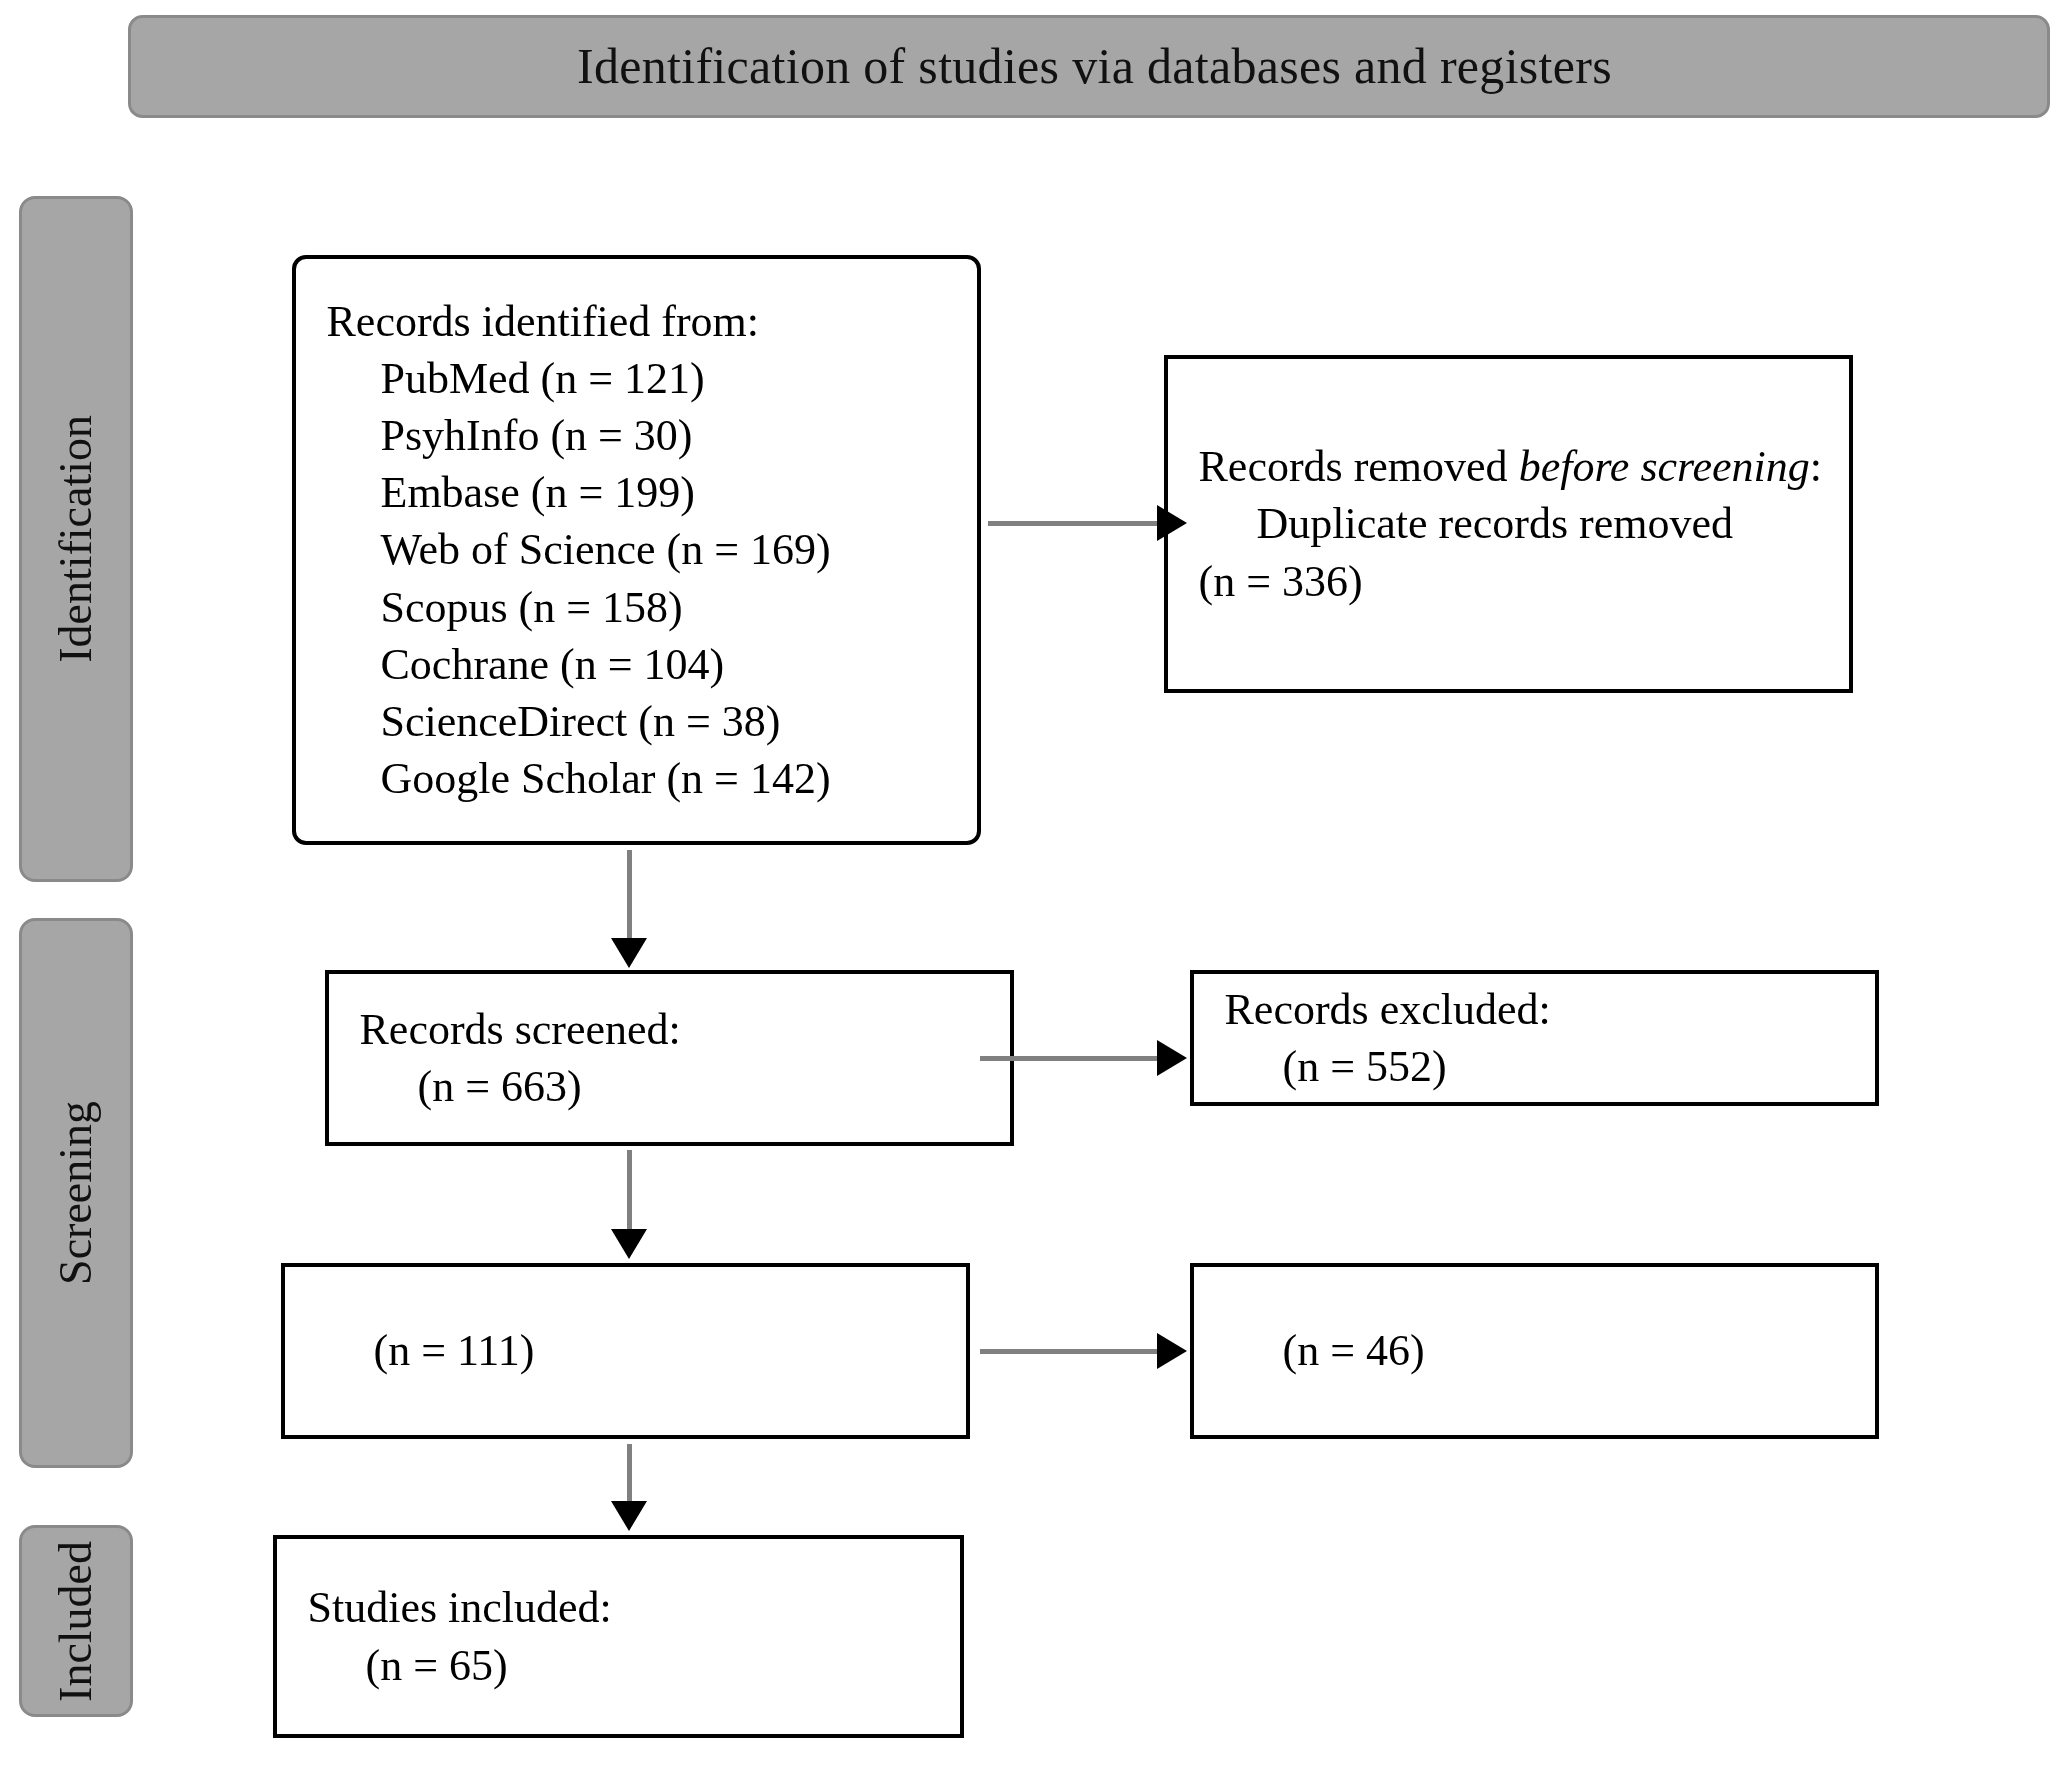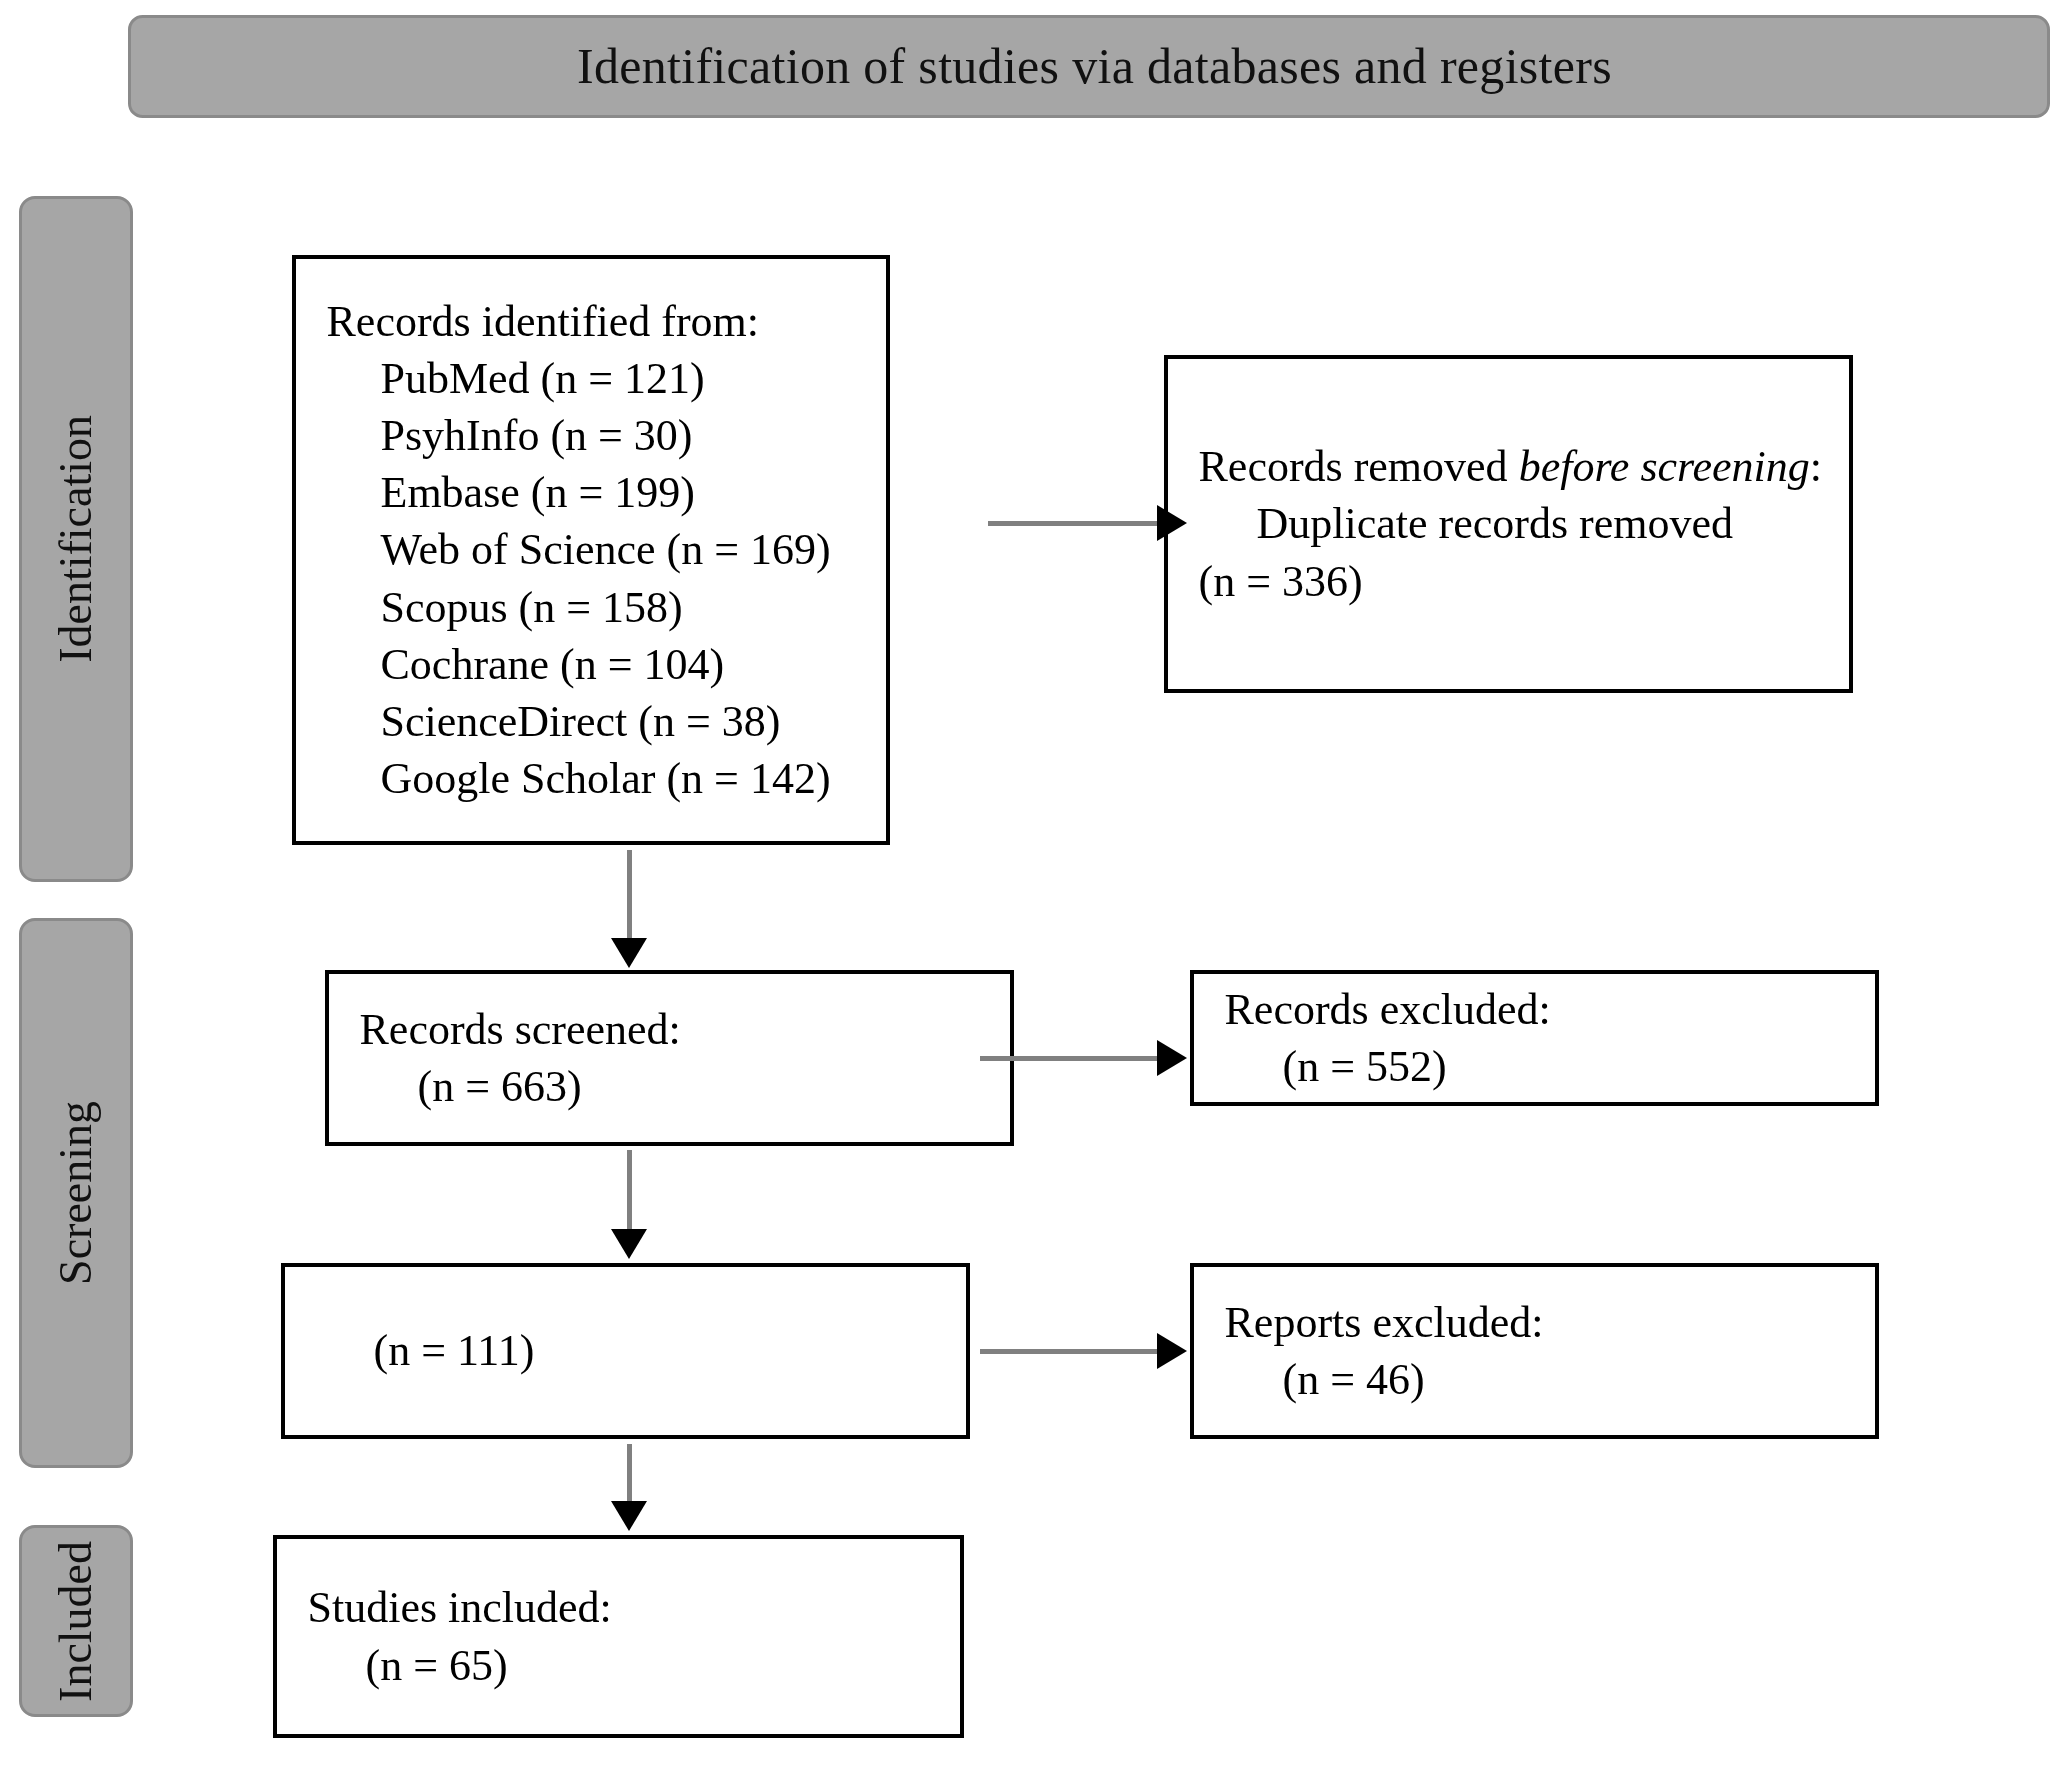--- a/index.html
+++ b/index.html
@@ -79,21 +79,21 @@
   .flow-box .box-body {
     padding: 0 30.5px;
     font-size: 44px;
     line-height: 1.30;
   }
   .box-line { white-space: nowrap; }
   .box-line.indent { padding-left: 54px; }
   .box-line.indent-sm { padding-left: 58px; }
   .box-line em { font-style: italic; }
 
-  #box-records-identified { left: 292px;  top: 255px;  width: 598px; height: 590px; }
+  #box-records-identified { left: 292px;  top: 255px;  width: 689px; height: 590px; border-radius: 14px; }
   #box-records-removed    { left: 1164px; top: 355px;  width: 689px; height: 338px; }
   #box-records-screened   { left: 281px;  top: 970px; width: 689px; height: 176px; margin-left: 44px; }
   #box-records-excluded   { left: 1190px; top: 970px; width: 689px; height: 136px; }
   #box-reports-assessed   { left: 281px;  top: 1263px; width: 689px; height: 176px; }
   #box-reports-excluded   { left: 1190px; top: 1263px; width: 689px; height: 176px; }
   #box-studies-included   { left: 273px;  top: 1535px; width: 691px; height: 203px; }
 
   
   .arrow-h {
     position: absolute;
@@ -196,21 +196,20 @@
   </div>
 
   <div class="flow-box" id="box-reports-assessed">
     <div class="box-body">
       <div class="box-line indent-sm">(n = 111)</div>
     </div>
   </div>
 
   <div class="flow-box" id="box-reports-excluded">
     <div class="box-body">
-      <div class="box-line">Reports excluded:</div>
       <div class="box-line indent-sm">(n = 46)</div>
     </div>
   </div>
 
   <div class="flow-box" id="box-studies-included">
     <div class="box-body">
       <div class="box-line">Studies included:</div>
       <div class="box-line indent-sm">(n = 65)</div>
     </div>
   </div>

